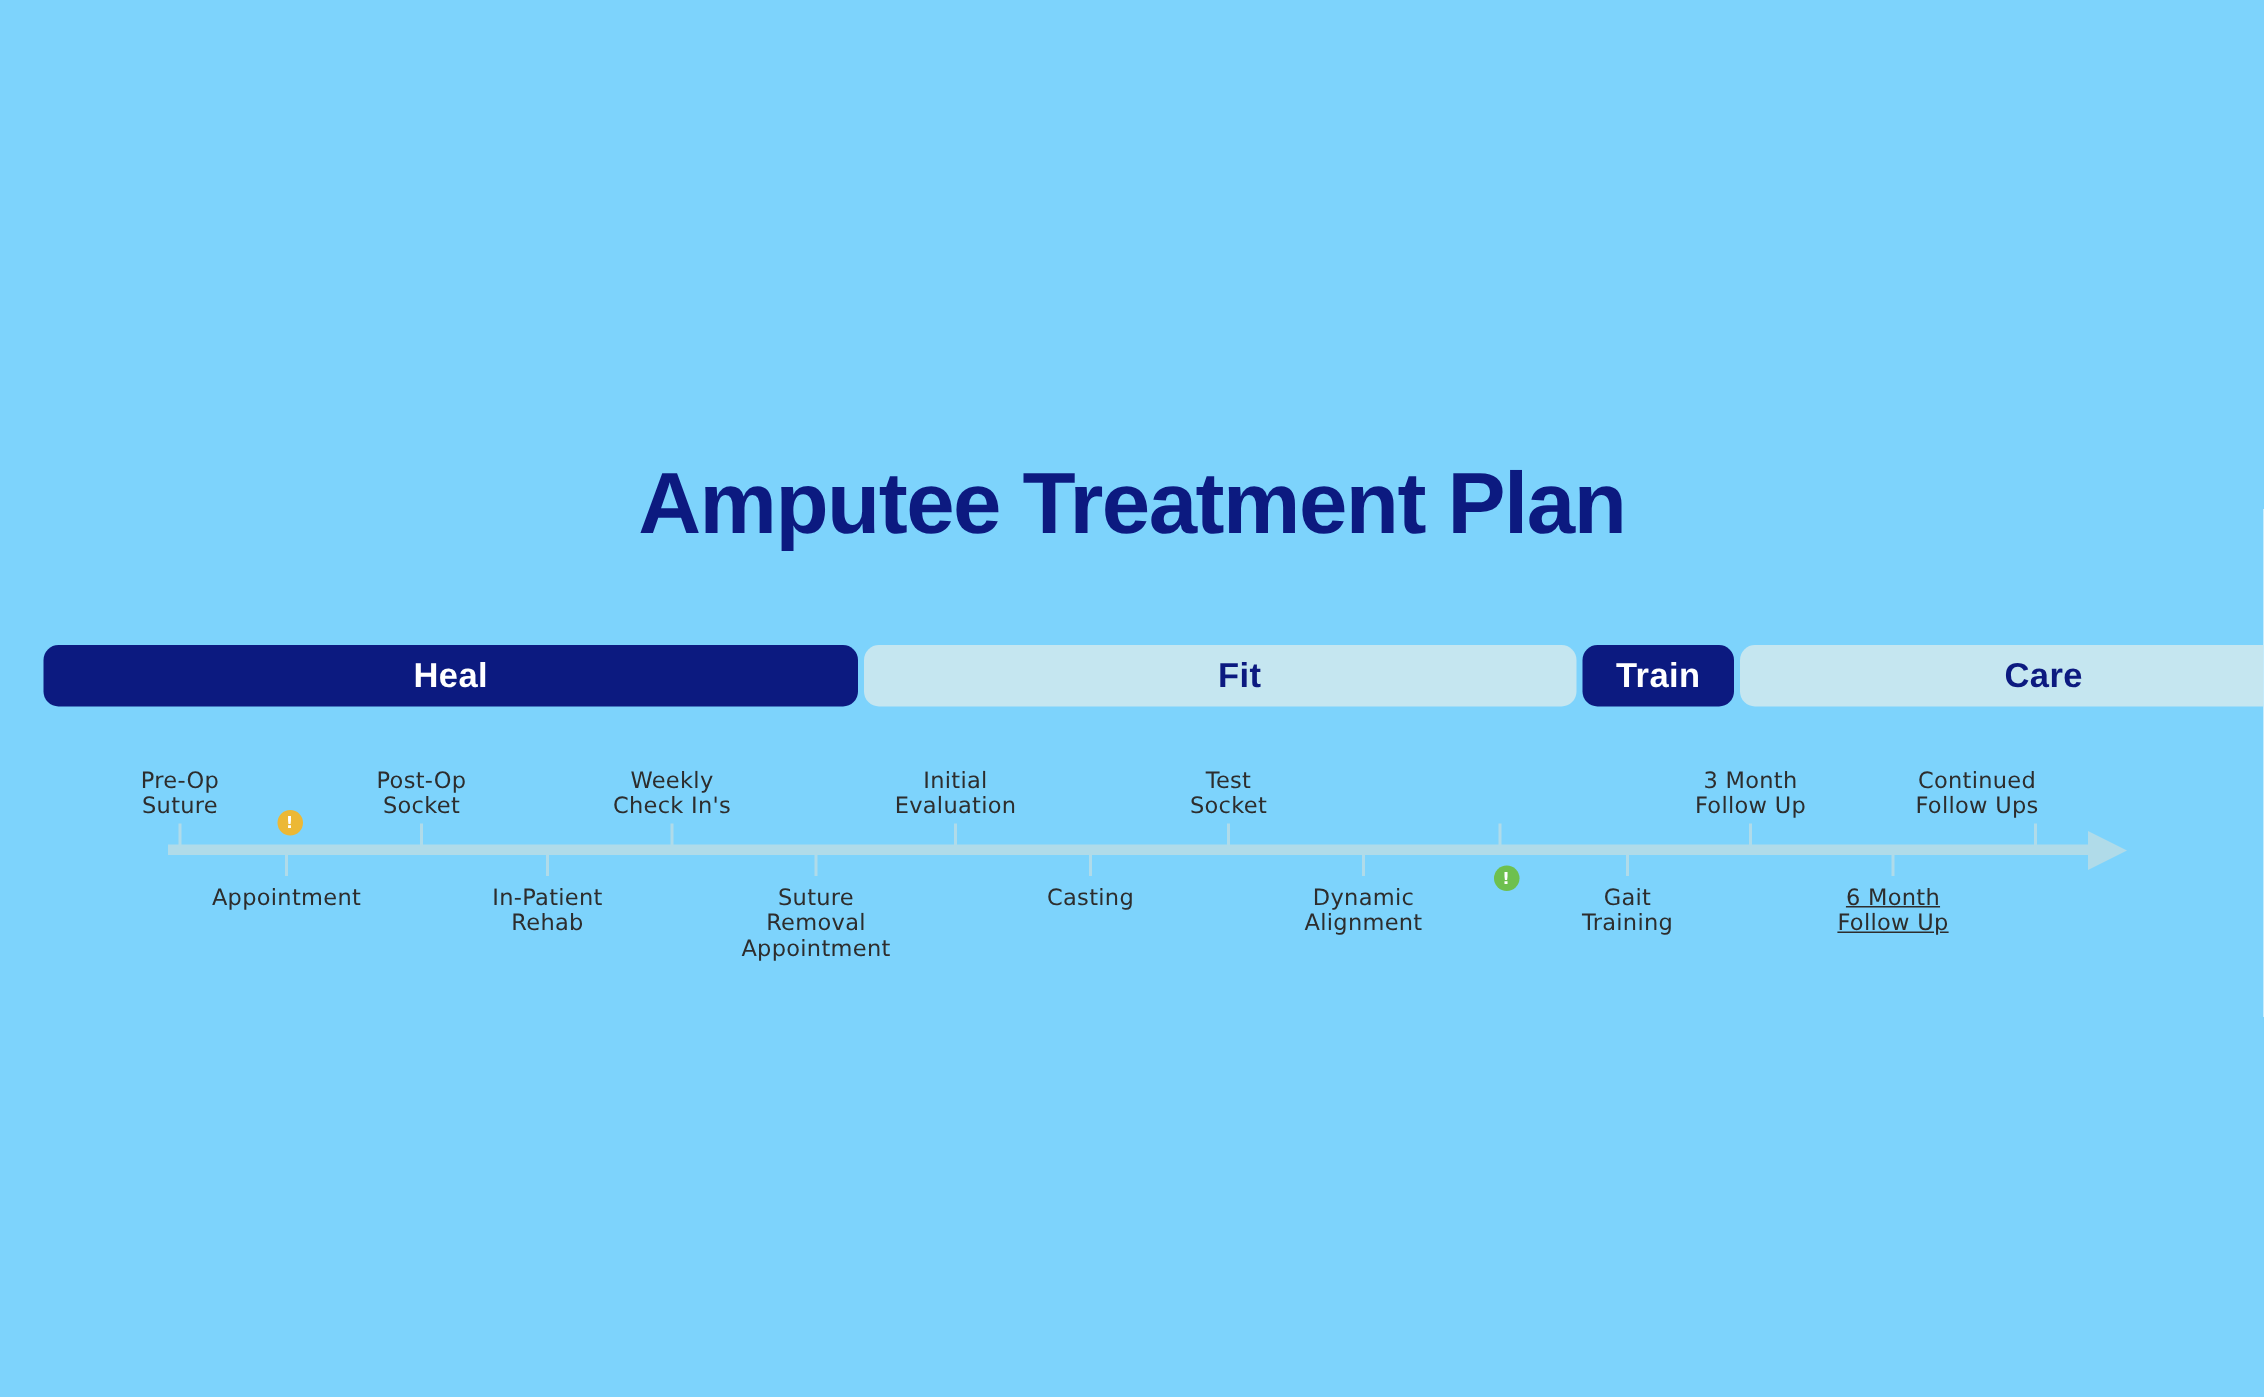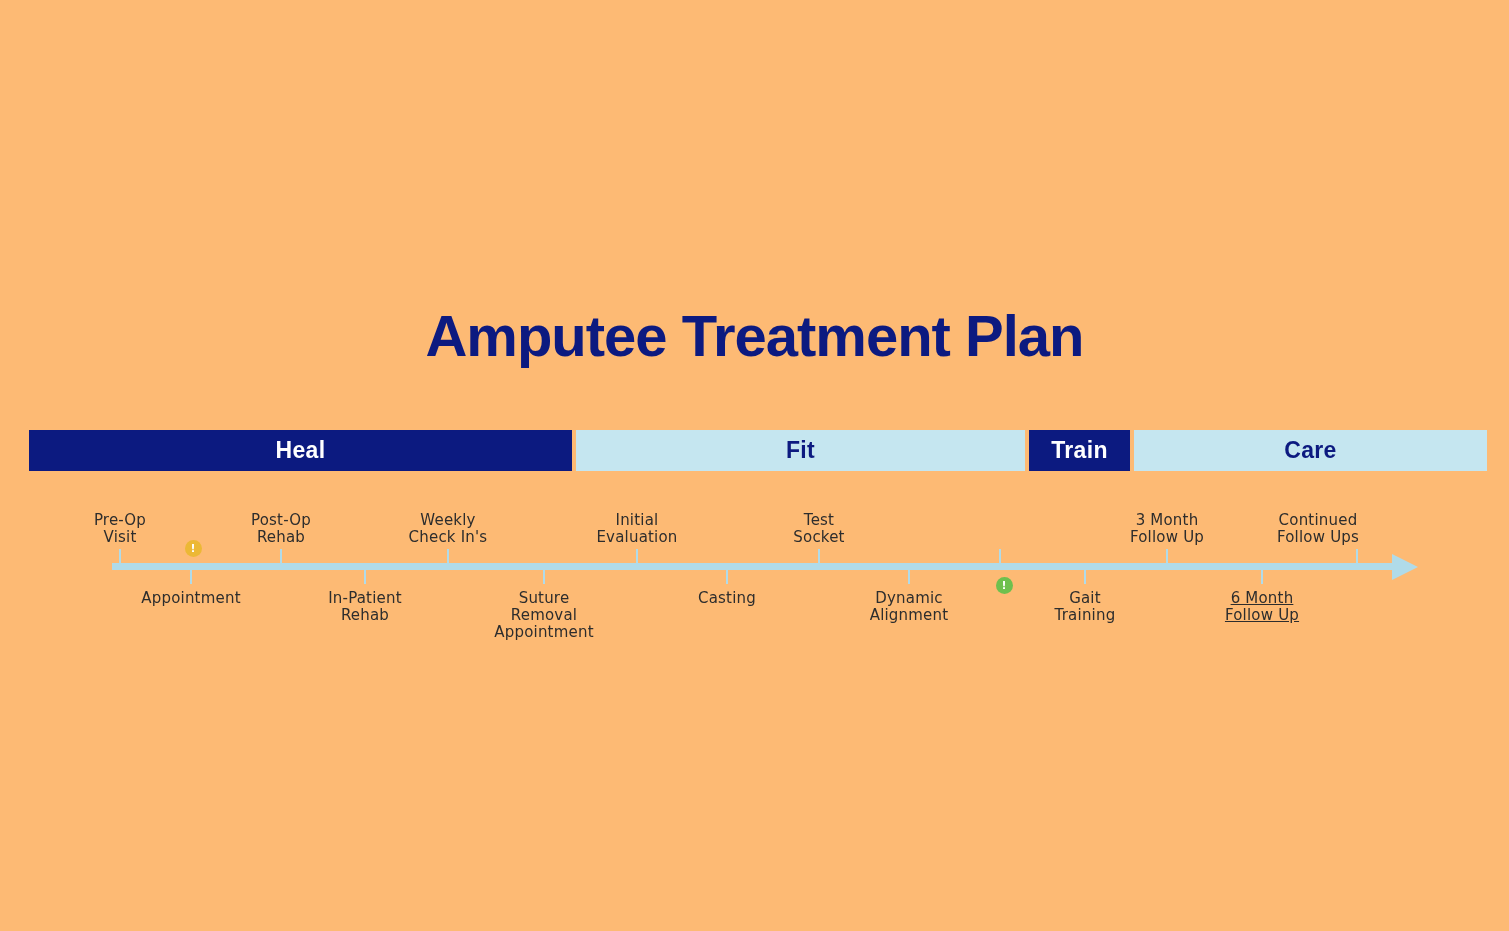--- a/index.html
+++ b/index.html
@@ -5,21 +5,21 @@
   :root{
     --navy:#0c1a80;
     --light-blue:#c5e6f0;
     --tl-blue:#b0dbe9;
     --label-text:#2d2d2d;
   }
   html,body{margin:0;padding:0;background:#fff;}
   .canvas{
     position:relative;
     width:1509px;height:931px;
-    background:#fdba74;
+    background:#7dd3fc;
     overflow:hidden;
     font-family:"DejaVu Sans","Liberation Sans",sans-serif;
   }
   .title{
     position:absolute;
     left:0;top:302px;width:100%;
     margin:0;
     text-align:center;
     font-family:"Liberation Sans","DejaVu Sans",sans-serif;
     font-size:58px;
@@ -32,23 +32,24 @@
     left:29px;top:430px;
     width:1458px;height:41px;
     display:flex;
     gap:4px;
   }
   .phase{
     display:flex;align-items:center;justify-content:center;
     font-family:"Liberation Sans","DejaVu Sans",sans-serif;
     font-size:23px;font-weight:bold;
     letter-spacing:0.3px;
+    border-radius:10px;
   }
   .phase.dark{background:var(--navy);color:#ffffff;}
-  .phase.light{background:var(--light-blue);color:var(--navy);}
+  .phase.light{background:var(--light-blue);color:var(--navy);padding-left:26px;}
   .timeline{position:absolute;left:0;top:0;width:1509px;height:931px;}
   .tl-line{
     position:absolute;
     left:112px;top:563px;
     width:1282px;height:7px;
     background:var(--tl-blue);
   }
   .tl-arrow{
     position:absolute;
     left:1392px;top:554px;
@@ -112,26 +113,26 @@
         <span>Care</span>
       </div>
     </div>
 
   <div class="timeline">
     <div class="tl-line"></div>
     <div class="tl-arrow"></div>
 
   <div class="tick top" style="left: 119px;"></div>
       <div class="ms-label top" style="left: 30px;">Pre-Op
-Visit</div>
+Suture</div>
       <div class="tick bottom" style="left: 190px;"></div>
       <div class="ms-label bottom" style="left: 101px;">Appointment</div>
       <div class="tick top" style="left: 280px;"></div>
       <div class="ms-label top" style="left: 191px;">Post-Op
-Rehab</div>
+Socket</div>
       <div class="tick bottom" style="left: 364px;"></div>
       <div class="ms-label bottom" style="left: 275px;">In-Patient
 Rehab</div>
       <div class="tick top" style="left: 447px;"></div>
       <div class="ms-label top" style="left: 358px;">Weekly
 Check In's</div>
       <div class="tick bottom" style="left: 543px;"></div>
       <div class="ms-label bottom" style="left: 454px;">Suture
 Removal
 Appointment</div>

